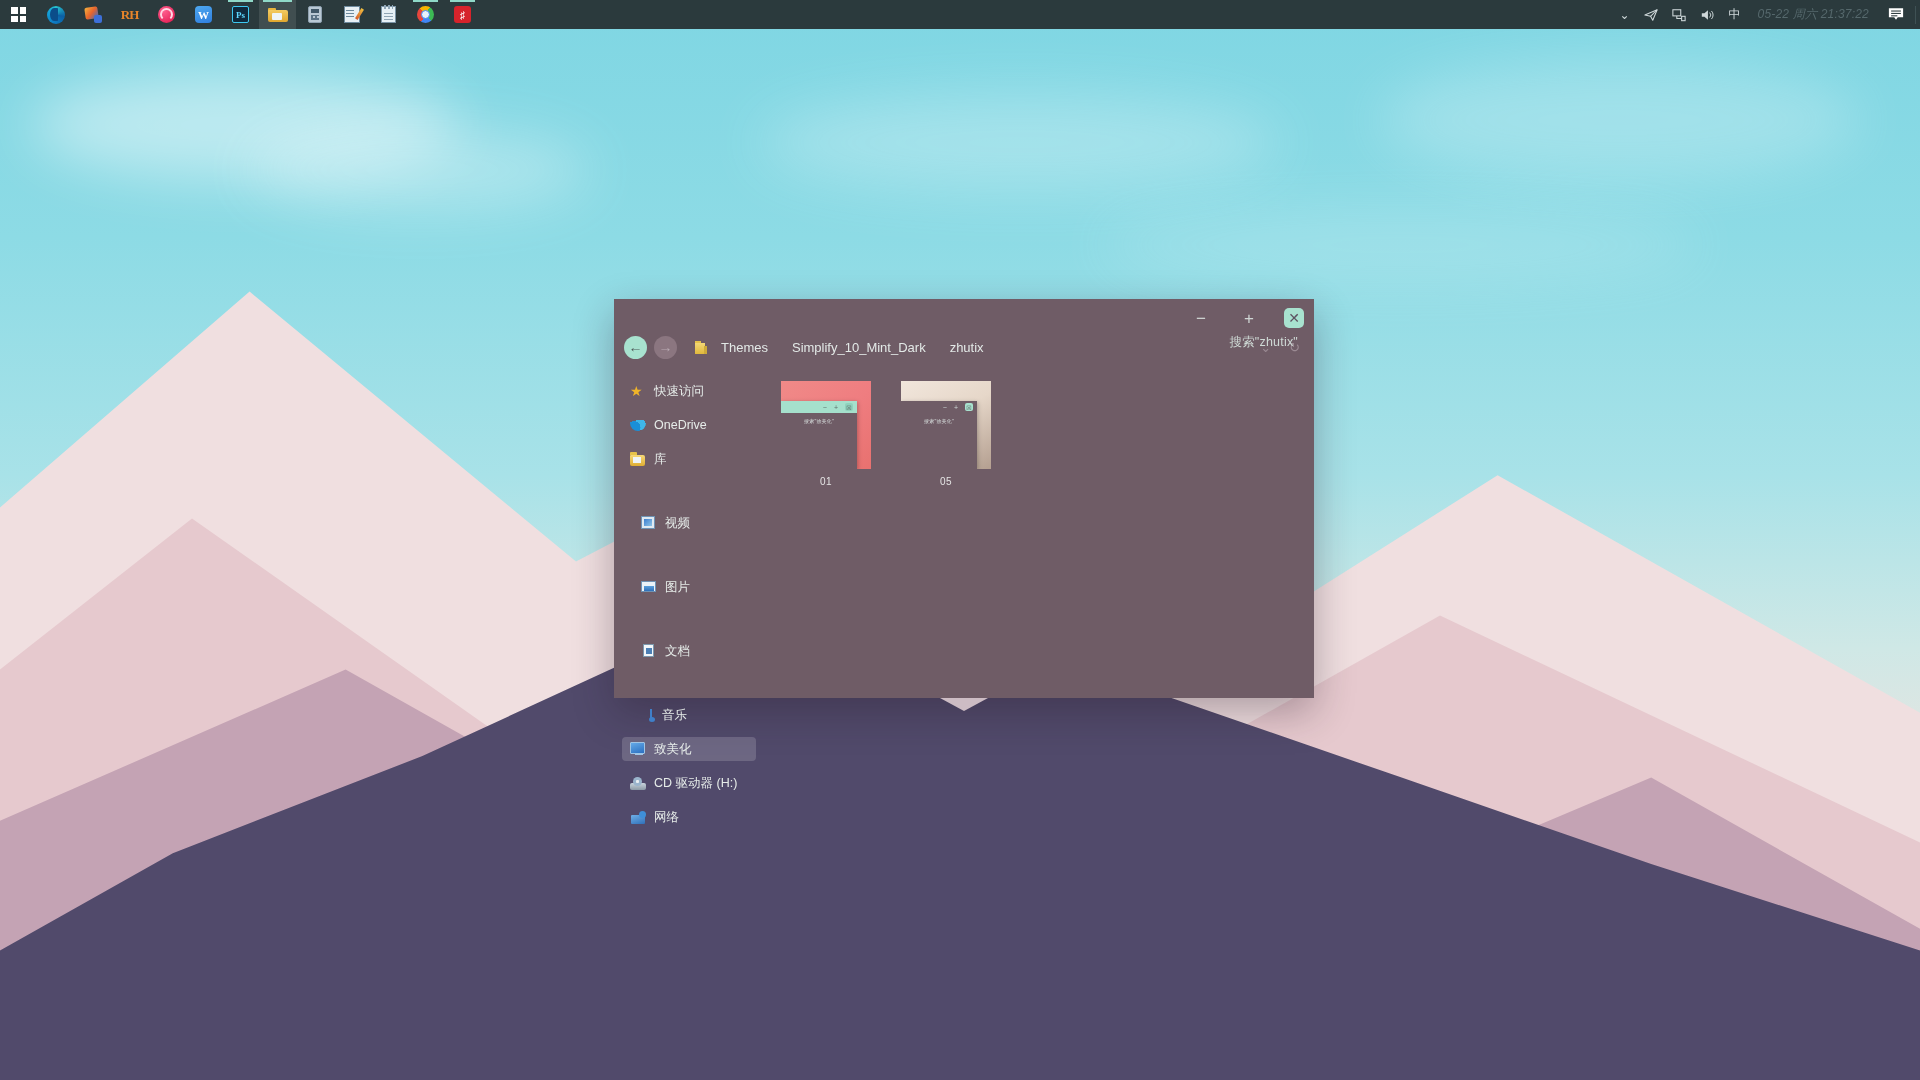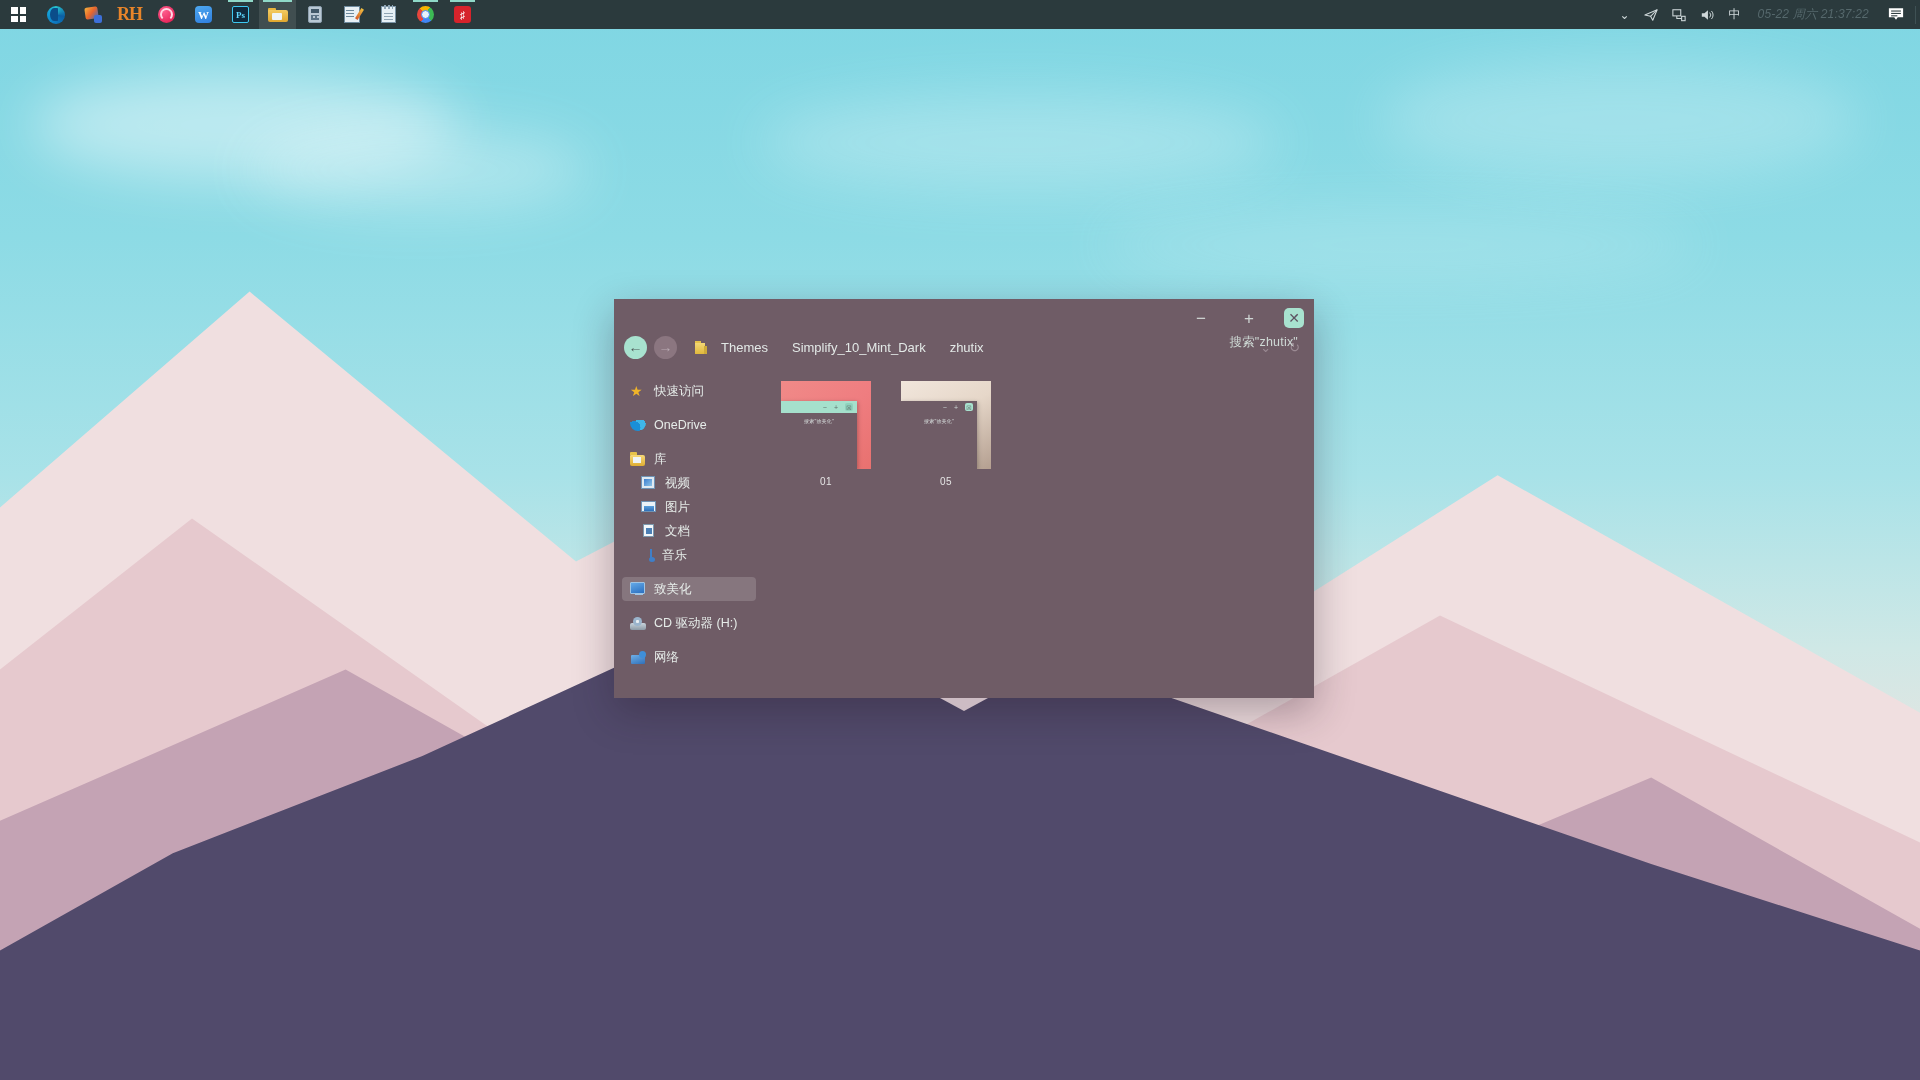--- a/index.html
+++ b/index.html
@@ -104,21 +104,21 @@
 
   .icon-paint {
     width: 18px; height: 17px; position: relative;
   }
   .icon-paint .pg { position:absolute; left:1px; top:1px; width:13px; height:12px;
     background: linear-gradient(135deg,#f5b43f 0%, #e8642c 50%, #2f6fd0 100%);
     transform: rotate(-8deg); border-radius:2px; }
   .icon-paint .pb { position:absolute; right:0; bottom:0; width:8px; height:8px;
     background:#3d6fd8; border-radius:2px; }
 
-  .icon-rh { color:#e8852a; font-weight:700; font-size:18px; letter-spacing:-1px;
+  .icon-rh { color:#e8852a; font-weight:700; font-size:13px; letter-spacing:-1px;
              font-family:"Liberation Serif", serif; }
 
   .icon-pink {
     width:17px; height:17px; border-radius:50%;
     background: radial-gradient(circle at 35% 30%, #ff5f8f 0%, #e8295e 70%, #c81848 100%);
     display:flex; align-items:center; justify-content:center;
   }
   .icon-pink::after { content:""; width:9px; height:9px; border:2px solid #ffd8e4;
     border-radius:50%; border-bottom-color:transparent; }
 
@@ -276,21 +276,21 @@
   }
   .sidebar {
     width: 148px; padding-top: 10px; flex-shrink:0;
   }
   .sb-item {
     display:flex; align-items:center;
     height: 24px; margin: 0 6px 0 8px; padding-left: 8px;
     font-size: 12.5px; color:#e6ece9; border-radius: 4px;
     gap: 8px;
   }
-  .sb-item.indent { padding-left: 19px; }
+  .sb-item.indent { padding-left: 19px; margin-top: 40px; }
   .sb-item.selected { background: rgba(255,255,255,0.16); }
   .sb-gap { height: 10px; }
   .sb-ico { width:16px; height:14px; flex-shrink:0; position:relative; }
 
   .ic-star { color:#f0b429; font-size: 14px; line-height: 1; }
   .ic-onedrive { width:16px; height:11px;
     background: radial-gradient(circle at 25% 70%, #1a8fd8 0 45%, transparent 46%),
                 radial-gradient(circle at 62% 40%, #3fb6e8 0 48%, transparent 49%);
     border-radius: 0 0 8px 8px; }
   .ic-libfolder .t { position:absolute; left:0; top:0; width:7px; height:3px; background:#e6c24a; border-radius:1px 1px 0 0;}

